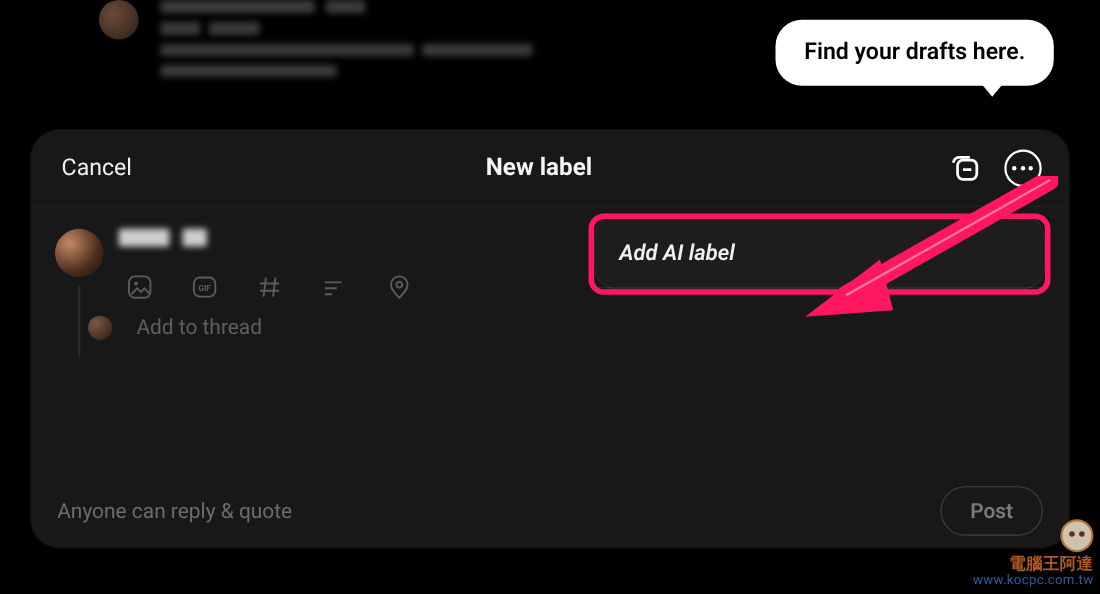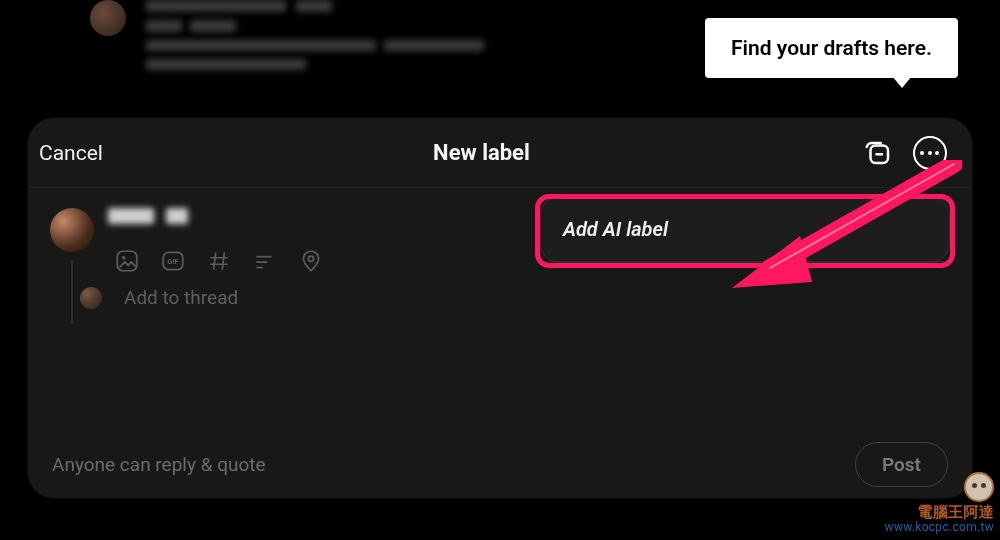--- a/index.html
+++ b/index.html
@@ -12,42 +12,42 @@
   .bg-line{height:12px;background:#3a3a3a;border-radius:2px;margin-bottom:8px;filter:blur(3px);}
   .bg-line.r1{width:140px;}
   .bg-line.r1b{width:36px;margin-left:150px;margin-top:-20px;}
   .bg-line.r2a{width:36px;}
   .bg-line.r2b{width:46px;margin-left:44px;margin-top:-20px;}
   .bg-line.r3{width:230px;height:11px;}
   .bg-line.r3b{width:100px;margin-left:238px;margin-top:-19px;height:11px;}
   .bg-line.r4{width:160px;height:11px;}
 
   
-  .callout{position:absolute;right:42px;top:18px;background:#fff;color:#000;font-weight:600;font-size:21px;padding:18px 26px;border-radius:4px;}
+  .callout{position:absolute;right:42px;top:18px;background:#fff;color:#000;font-weight:600;font-size:21px;padding:18px 26px;border-radius:24px;}
   .callout::after{content:"";position:absolute;bottom:-10px;right:46px;border-left:10px solid transparent;border-right:10px solid transparent;border-top:12px solid #fff;}
 
   
   .sheet{position:absolute;left:28px;right:28px;top:118px;bottom:42px;background:#181818;border-radius:26px;box-shadow:0 0 0 1px rgba(255,255,255,.04);}
-  .sheet-header{display:flex;align-items:center;justify-content:space-between;height:70px;padding:0 24px 0 11px;border-bottom:1px solid rgba(255,255,255,.05);}
+  .sheet-header{display:flex;align-items:center;justify-content:space-between;height:70px;padding:0 24px 0 28px;border-bottom:1px solid rgba(255,255,255,.05);}
   .cancel{font-size:21px;color:#f1f1f1;}
   .title{font-size:22px;font-weight:700;color:#f5f5f5;}
   .header-icons{display:flex;gap:16px;align-items:center;}
   .icon-btn{width:36px;height:36px;display:flex;align-items:center;justify-content:center;}
   .icon-btn svg{stroke:#fff;}
   .more-circle{width:34px;height:34px;border:2.5px solid #fff;border-radius:50%;display:flex;align-items:center;justify-content:center;}
   .more-dots{display:flex;gap:3.5px;}
   .more-dots span{width:4px;height:4px;background:#fff;border-radius:50%;}
 
   
   .compose{padding:20px 24px 0 22px;position:relative;}
   .avatar-main{width:44px;height:44px;border-radius:50%;position:absolute;left:22px;top:20px;background:radial-gradient(circle at 30% 30%,#c7896a,#4a2d1b 60%,#1c120a);}
   .name-row{margin-left:58px;height:20px;}
   .name-blur{display:inline-block;height:16px;background:#cfcfcf;border-radius:2px;filter:blur(3px);}
   .placeholder{margin-left:58px;margin-top:8px;color:#686868;font-size:21px;}
-  .attach-row{margin-left:64px;margin-top:20px;display:flex;gap:20px;align-items:center;color:#555;}
+  .attach-row{margin-left:64px;margin-top:20px;display:flex;gap:33px;align-items:center;color:#555;}
   .attach-row .ic{width:26px;height:26px;display:flex;align-items:center;justify-content:center;}
   .attach-row svg{stroke:#5c5c5c;fill:none;stroke-width:1.6;}
   .thread-line{position:absolute;left:43px;top:72px;width:2px;height:64px;background:#2d2d2d;border-radius:2px;}
   .add-thread{margin-top:12px;display:flex;align-items:center;gap:22px;margin-left:30px;}
   .avatar-small{width:22px;height:22px;border-radius:50%;background:radial-gradient(circle at 30% 30%,#7a5a44,#2a1b10);}
   .add-thread-txt{color:#5f5f5f;font-size:19px;}
 
   
   .sheet-footer{position:absolute;left:0;right:0;bottom:0;height:68px;display:flex;align-items:center;justify-content:space-between;padding:0 24px;gap:35px;}
   .reply-scope{color:#6c6c6c;font-size:19px;}

